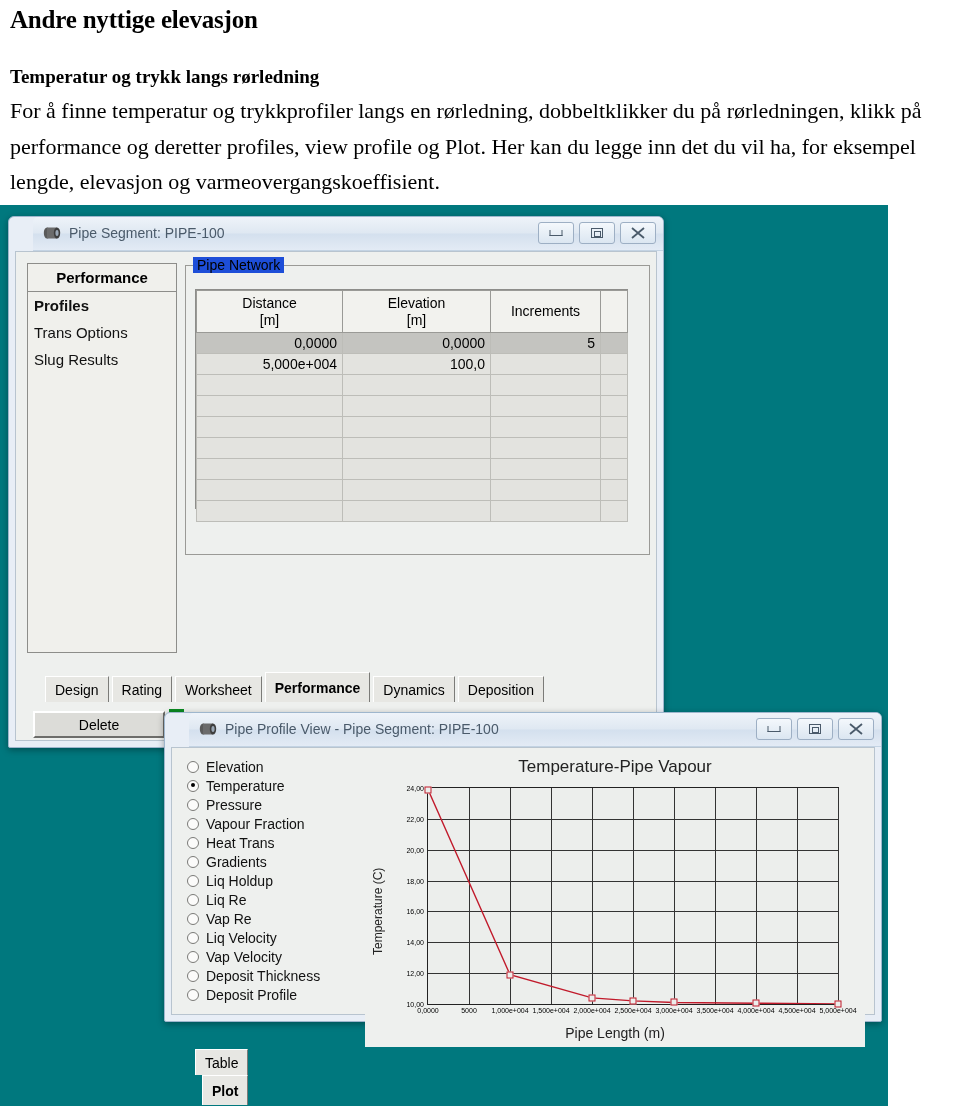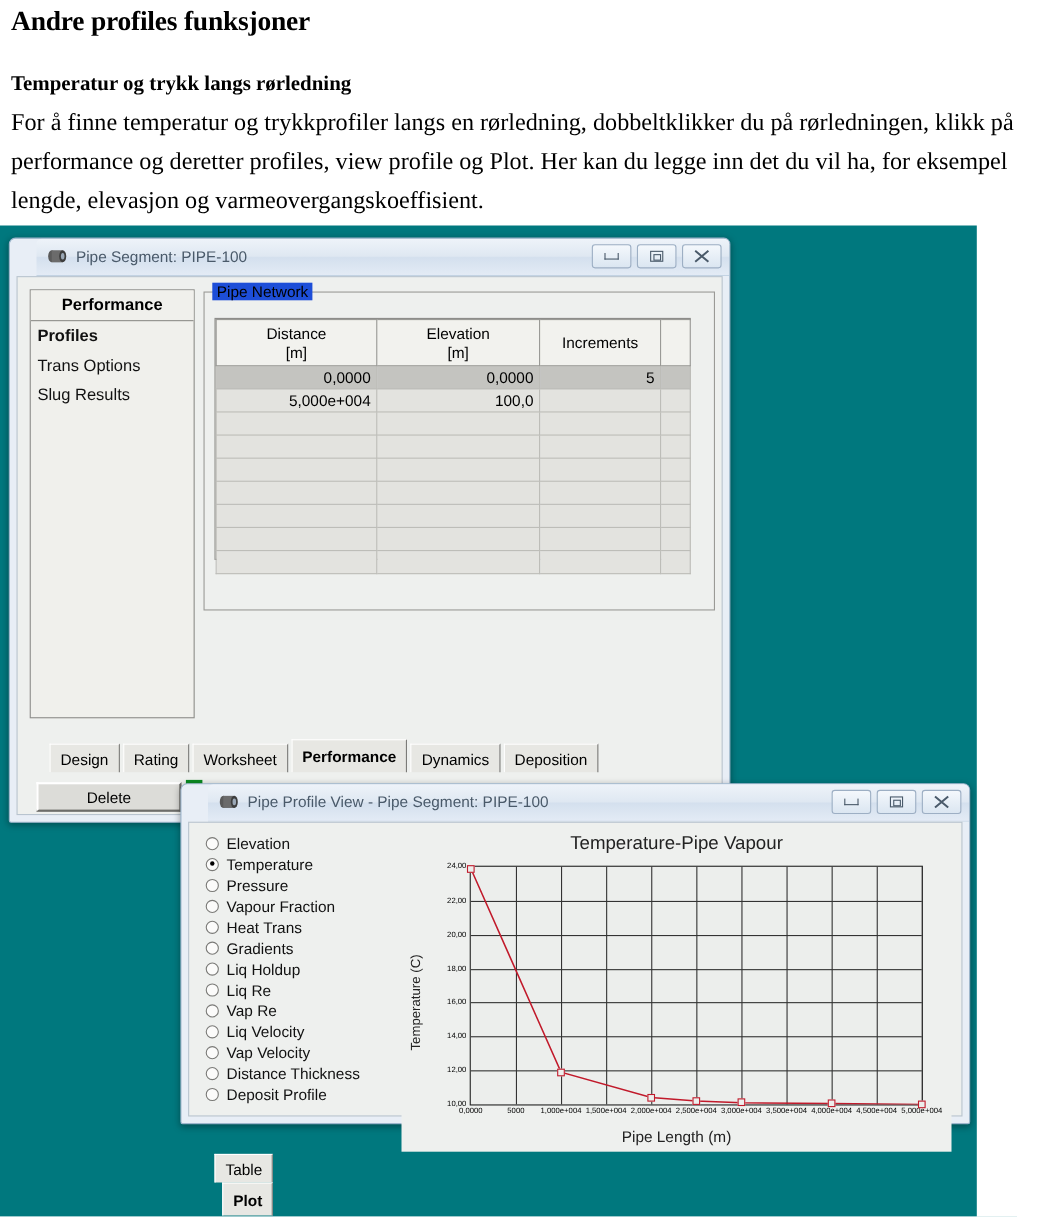--- a/index.html
+++ b/index.html
@@ -181,21 +181,21 @@
     position:absolute; width:7px; height:7px; border:1.3px solid #c11a2b;
     background:#eceeec; transform:translate(-50%,-50%);
   }
 </style>
 </head>
 <body>
 
 <div id="root">
 
   <div class="doc">
-    <h1>Andre profiles funksjoner</h1>
+    <h1>Andre nyttige elevasjon</h1>
     <h2>Temperatur og trykk langs rørledning</h2>
     <p>For å finne temperatur og trykkprofiler langs en rørledning, dobbeltklikker du på rørledningen, klikk på performance og deretter profiles, view profile og Plot. Her kan du legge inn det du vil ha, for eksempel lengde, elevasjon og varmeovergangskoeffisient.</p>
   </div>
 
   <div class="pfd">
 
     <div class="stream-line" style="left:656px; top:562px; width:44px; height:3px;"></div>
     <div class="stream-line" style="left:698px; top:550px; width:3px; height:15px;"></div>
     <div class="stream-line" style="left:698px; top:550px; width:66px; height:3px;"></div>
     <div class="arrowhead" style="left:744px; top:544px;"></div>
@@ -430,21 +430,21 @@
       <div class="radio-row">
         <span class="radio-mark"></span>
         <span class="radio-lbl">Liq Velocity</span>
       </div>
       <div class="radio-row">
         <span class="radio-mark"></span>
         <span class="radio-lbl">Vap Velocity</span>
       </div>
       <div class="radio-row">
         <span class="radio-mark"></span>
-        <span class="radio-lbl">Distance Thickness</span>
+        <span class="radio-lbl">Deposit Thickness</span>
       </div>
       <div class="radio-row">
         <span class="radio-mark"></span>
         <span class="radio-lbl">Deposit Profile</span>
       </div>
     </div>
 
     <div class="chart" style="left:200px; top:44px; width:500px; height:290px;">
       <div class="chart-title">Temperature-Pipe Vapour</div>
       <div class="ylabel" style="left:6px; top:68px; height:130px;">Temperature (C)</div>

